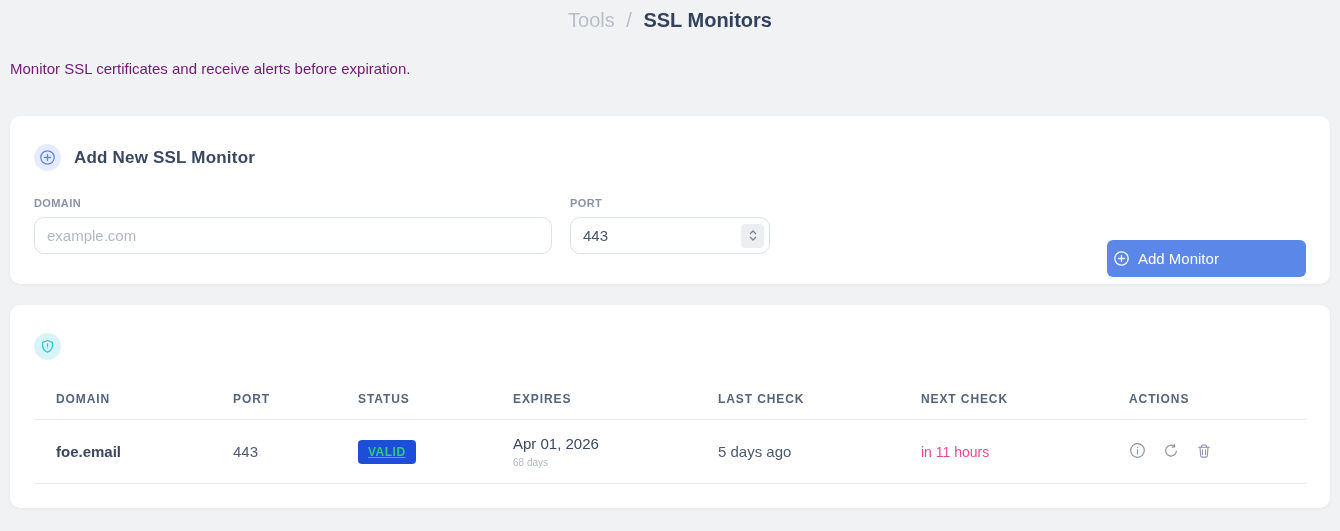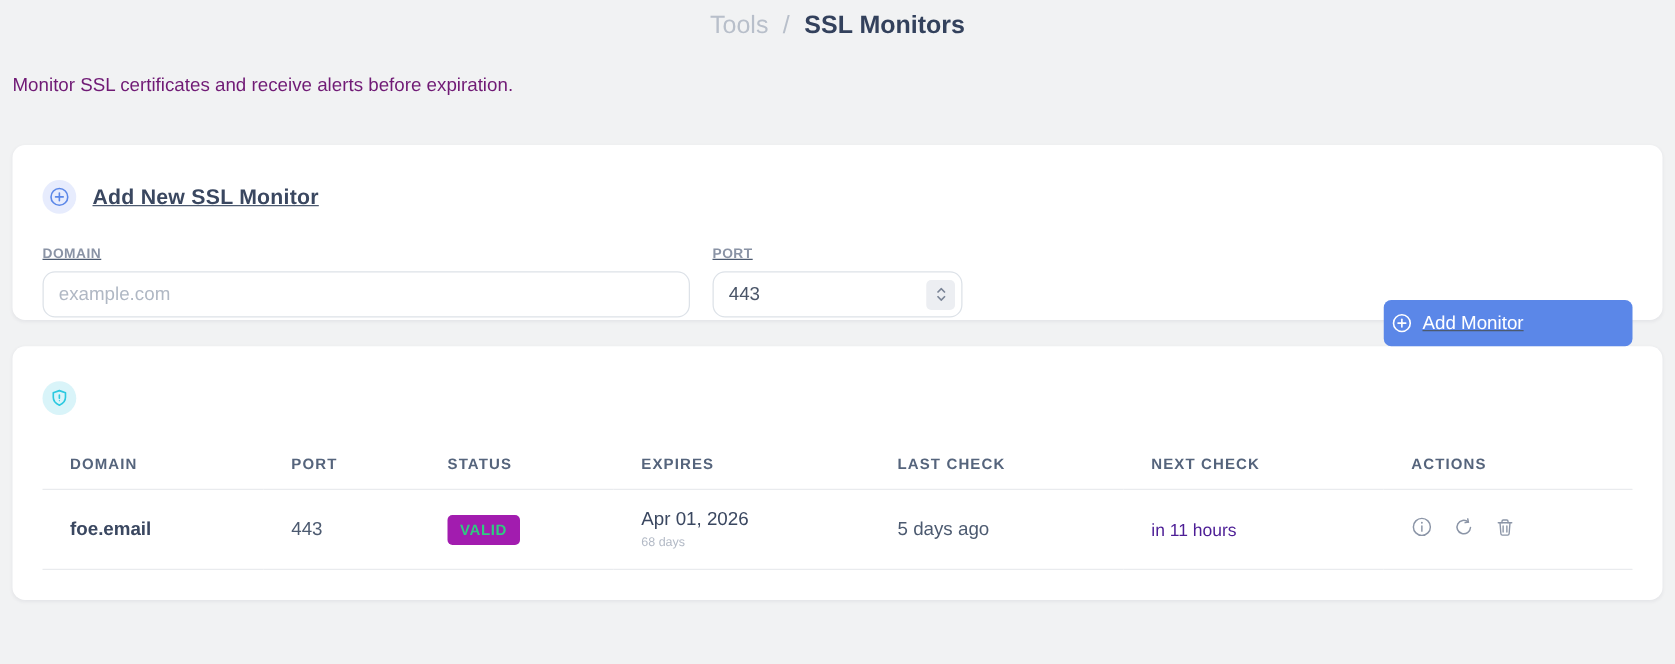--- a/index.html
+++ b/index.html
@@ -20,21 +20,21 @@
   .bc-page { color:#33415c; font-weight:bold; }
   .subtitle { margin:28px 0 0 0; font-size:15px; color:#701a75; }
 
   
   .card {
     background:#fff;
     border-radius:10px;
     box-shadow:0 1px 3px rgba(30,40,60,.06);
     padding:28px 24px 24px 24px;
   }
-  .card-add { margin-top:39px; height:140px;text-decoration:underline; }
+  .card-add { margin-top:39px; height:168px; }
   .card-list { margin-top:21px; height:203px; padding-bottom:20px; }
 
   .card-head { display:flex; align-items:center; gap:13px; }
   .icon-circle {
     width:27px; height:27px; border-radius:50%;
     display:flex; align-items:center; justify-content:center; flex:0 0 auto;
   }
   .icon-circle.blue { background:#e7ecfd; }
   .icon-circle.cyan { background:#d9f4f9; }
   .card-title { margin:0; font-size:17px; font-weight:600; color:#3a4760; letter-spacing:.2px; }
@@ -85,27 +85,27 @@
     letter-spacing:.9px; padding:0 0 13px 22px;
     border-bottom:1px solid #e9ebee;
   }
   tbody td {
     padding:15px 0 15px 22px;
     border-bottom:1px solid #e9ebee;
     font-size:15px; color:#4c5a70; vertical-align:middle;
   }
   .c-domain { font-weight:bold; color:#3a4760; }
   .badge {
-    display:inline-block; background:#a21caf; color:#2fcb80;
+    display:inline-block; background:#1d4ed8; color:#2fcb80;
     font-size:12px; font-weight:600; letter-spacing:.5px;
-    padding:5px 10px; border-radius:4px;
+    padding:5px 10px; border-radius:4px;text-decoration:underline;
   }
   .exp-date { font-size:15px; color:#3a4760; }
   .exp-sub  { font-size:10px; color:#b3bac6; margin-top:5px; }
-  .c-next { color:#4c1d95; font-size:14px; }
+  .c-next { color:#ec4899; font-size:14px; }
   .actions { white-space:nowrap; }
   .icon-btn {
     background:none; border:none; padding:0; margin-right:13px;
     color:#8b95a7; cursor:pointer; line-height:0;
   }
   .icon-btn svg { display:block; }
 </style>
 </head>
 <body>
 

